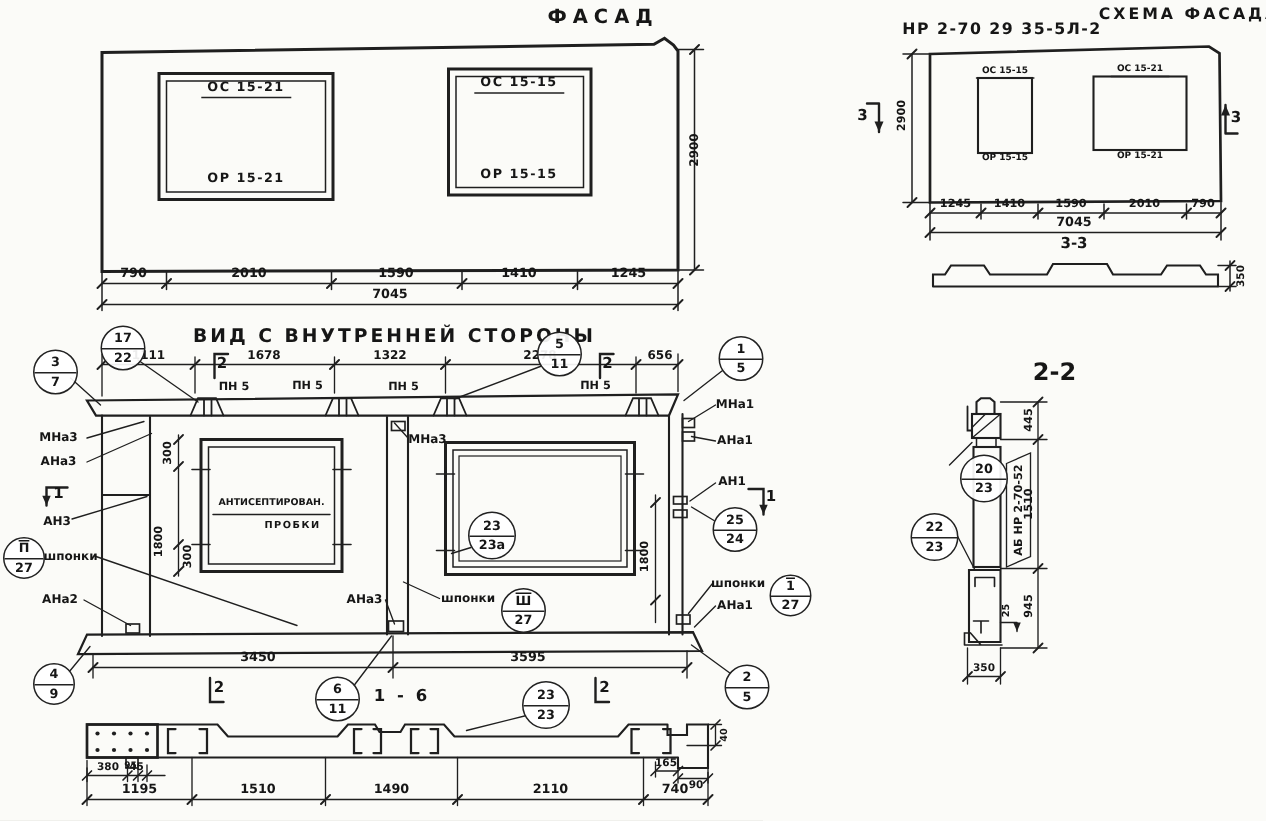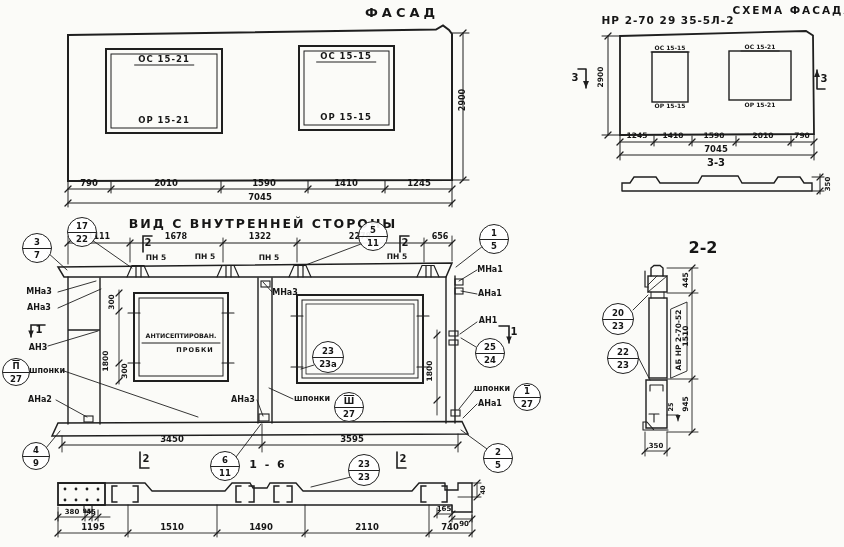--- a/index.html
+++ b/index.html
@@ -318,21 +318,21 @@
 <div class="t" style="left:367px;top:527px;font-size:8.5px;">2110</div>
 <div class="t" style="left:450px;top:527px;font-size:8.5px;">740</div>
 
 <div class="t" style="left:655px;top:248px;font-size:16px;margin-left:48px;">2-2</div>
 <div class="t rot" style="left:686px;top:280px;font-size:7.5px;">445</div>
 <div class="t rot" style="left:686px;top:336px;font-size:7.5px;">1510</div>
 <div class="t rot" style="left:686px;top:404px;font-size:7.5px;">945</div>
 <div class="t rot" style="left:671px;top:407px;font-size:6.5px;">25</div>
 <div class="t" style="left:656px;top:446px;font-size:7px;">350</div>
 <div class="t rot" style="left:679px;top:340px;font-size:7.5px;">АБ НР 2-70-52</div>
-<div class="co" style="left:602px;top:303px;width:30px;height:30px;font-size:8.5px;">
+<div class="co" style="left:640px;top:303px;width:30px;height:30px;font-size:8.5px;">
   <span class="cot">20</span>
   <span class="cob">23</span>
 </div>
 <div class="co" style="left:607px;top:342px;width:30px;height:30px;font-size:8.5px;">
   <span class="cot">22</span>
   <span class="cob">23</span>
 </div>
 
 </div>
 

